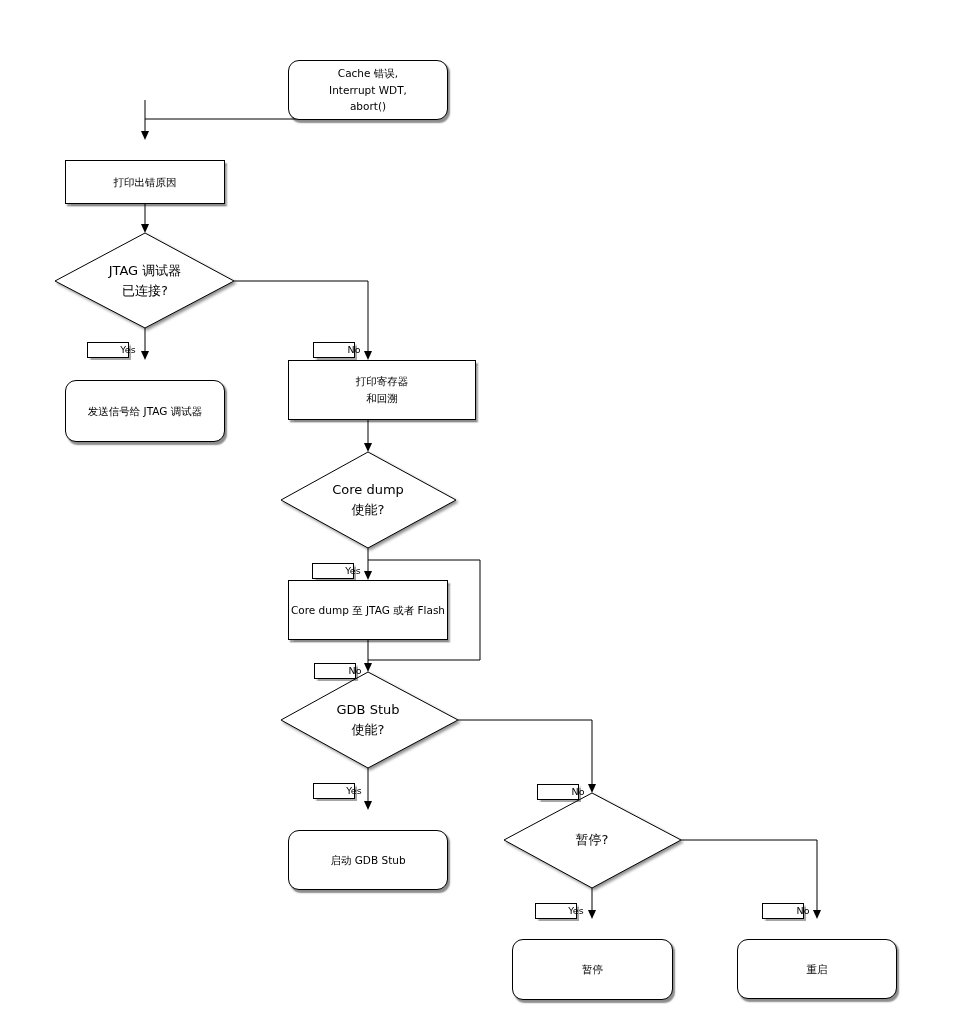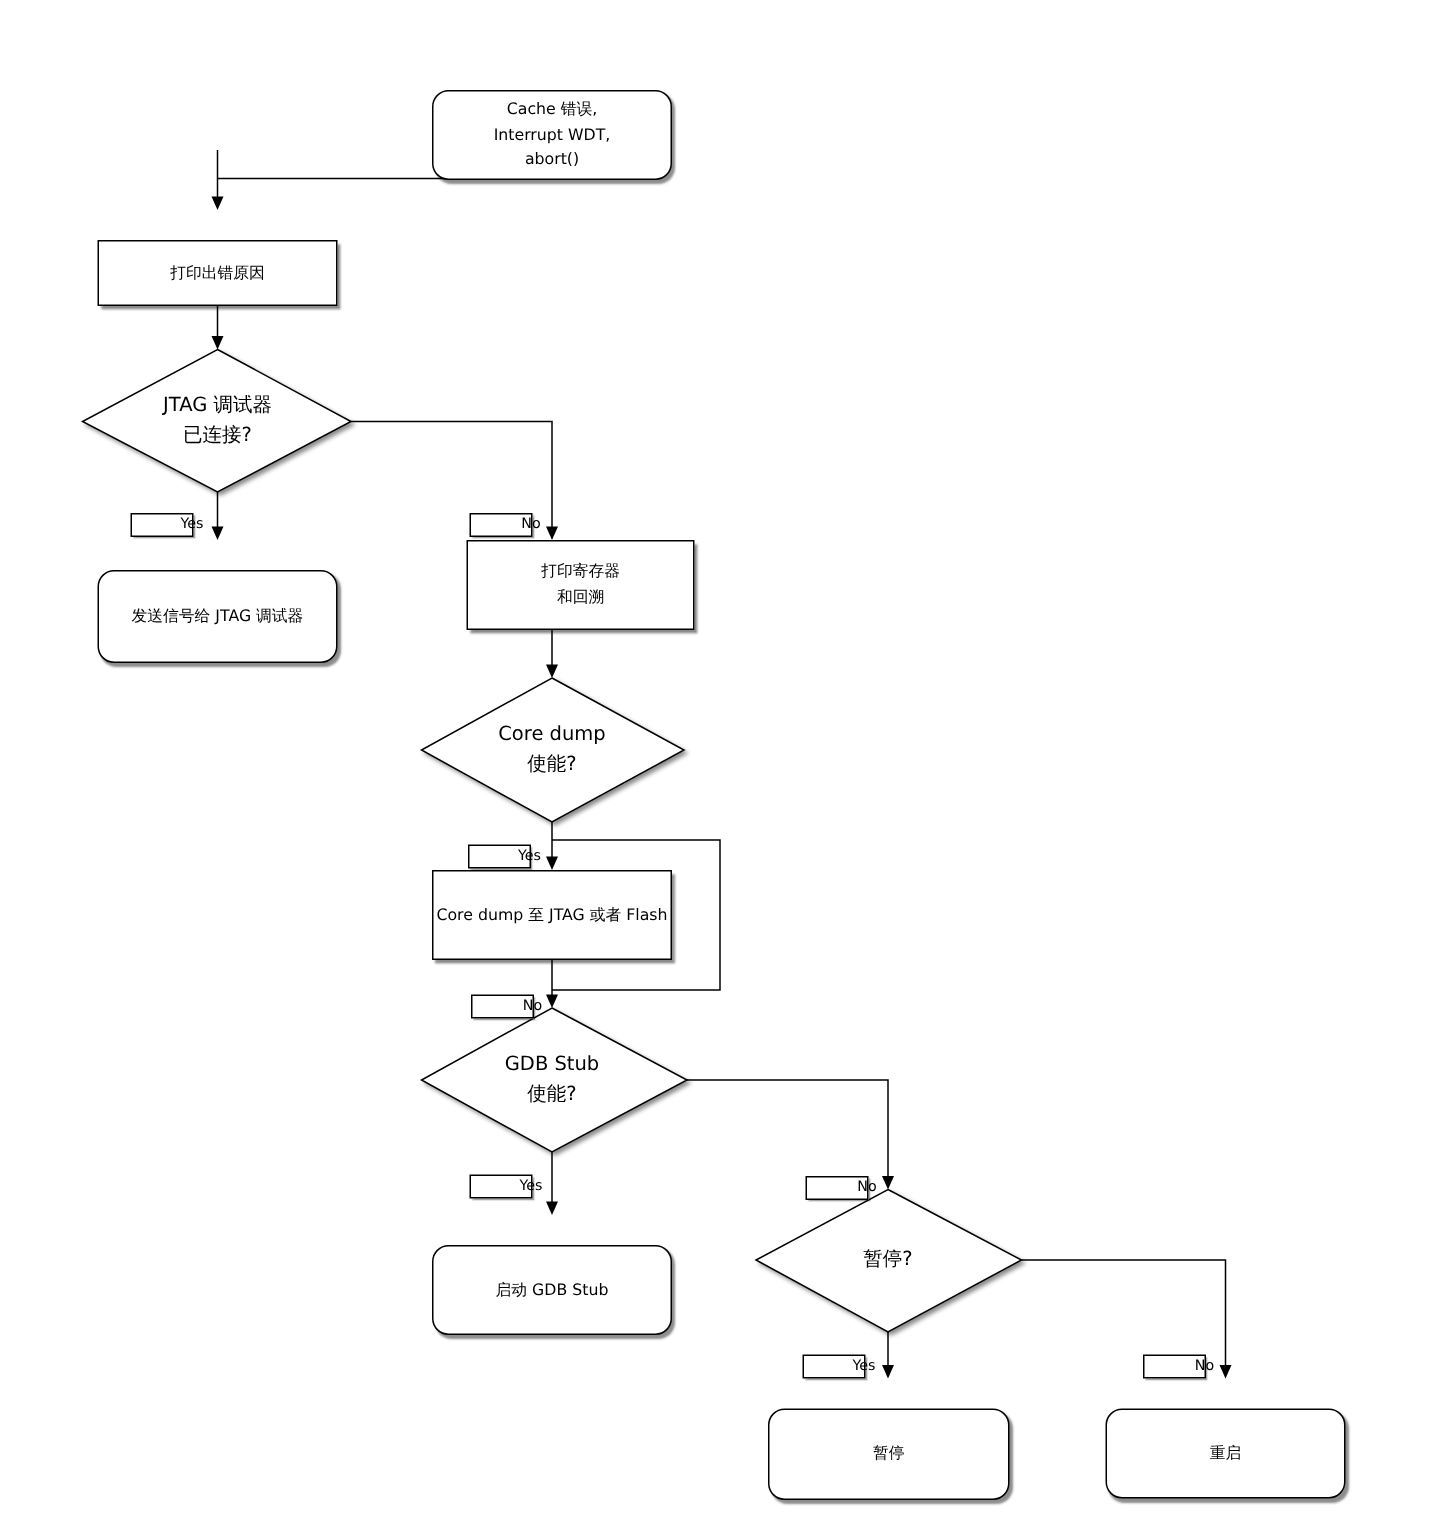--- a/index.html
+++ b/index.html
@@ -131,21 +131,21 @@
   </div>
 
   <div class="node" style="left:65px; top:140px; width:160px; height:44px;margin-top:20px;">
     <span>打印出错原因</span>
   </div>
 
   <div class="node rounded" style="left:65px; top:360px; width:160px; height:62px;">
     <span>发送信号给 JTAG 调试器</span>
   </div>
 
-  <div class="node" style="left:288px; top:360px; width:152px; height:60px;margin-left:23px;">
+  <div class="node" style="left:288px; top:360px; width:188px; height:60px;">
     <span>打印寄存器
 和回溯</span>
   </div>
 
   <div class="node" style="left:288px; top:580px; width:160px; height:60px;">
     <span>Core dump 至 JTAG 或者 Flash</span>
   </div>
 
   <div class="node rounded" style="left:288px; top:810px; width:160px; height:60px;">
     <span>启动 GDB Stub</span>

